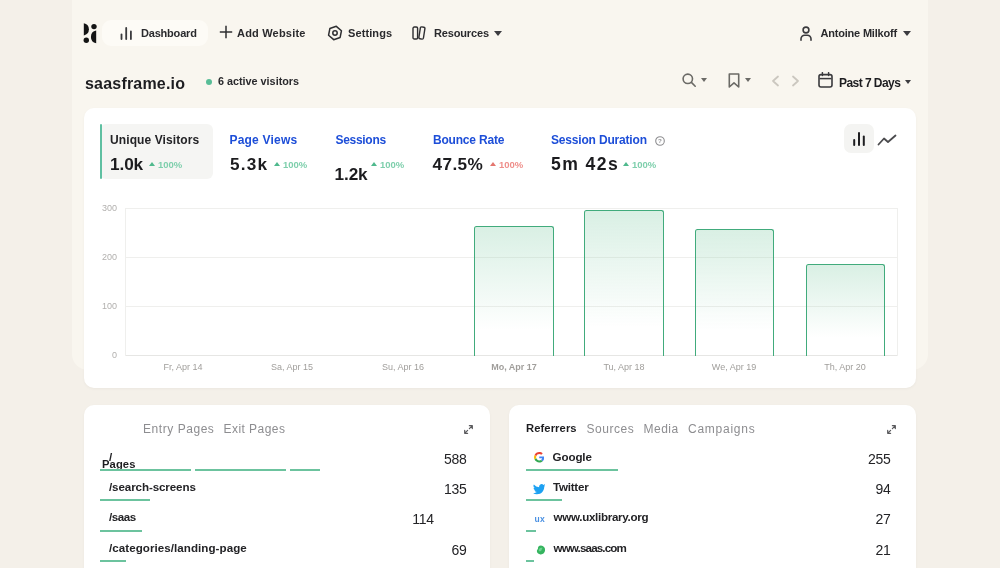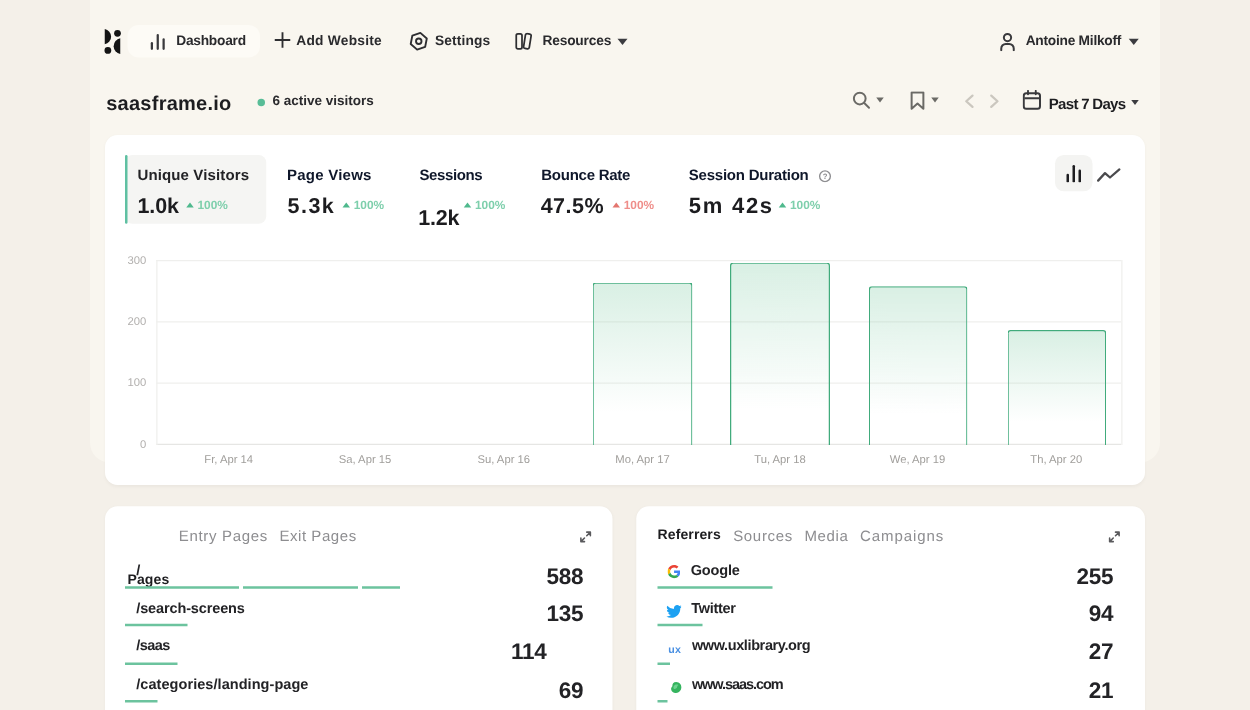--- a/index.html
+++ b/index.html
@@ -2,21 +2,21 @@
 <html><head>
 <meta charset="utf-8">
 <style>
 * { margin:0; padding:0; box-sizing:border-box; }
 html,body { width:1000px; height:568px; overflow:hidden; }
 body { font-family:"Liberation Sans", sans-serif; background:#f4f0e9; position:relative; }
 .frame { position:absolute; left:72px; top:0; width:856px; height:370px; background:#f9f6ef; border-radius:0 0 16px 16px; }
 .abs { position:absolute; }
 .card { position:absolute; background:#fff; border-radius:10px; box-shadow:0 1px 3px rgba(30,30,30,0.04); }
 .dark { color:#232326; }
-.gray { color:#0f172a; }
+.gray { color:#1d4ed8; }
 svg { display:block; }
 
 
 .navtxt { font-size:11px; font-weight:bold; color:#2a2a2d; letter-spacing:0.1px; }
 .caret { width:0; height:0; border-left:4px solid transparent; border-right:4px solid transparent; border-top:5px solid #3c3c40; display:inline-block; }
 .caret2 { width:0; height:0; border-left:3px solid transparent; border-right:3px solid transparent; border-top:4px solid #6b6a66; display:inline-block; }
 
 
 .site { font-size:16px; font-weight:bold; color:#1d1d20; letter-spacing:0.2px; }
 .active-dot { width:6px; height:6px; border-radius:50%; background:#58bd97; }
@@ -35,21 +35,21 @@
 .gline { position:absolute; left:125px; width:772px; height:1px; background:#efefed; }
 .ylab { position:absolute; font-size:9px; color:#b2b0ae; width:24px; text-align:right; }
 .xlab { position:absolute; font-size:9px; color:#a09e9b; text-align:center; width:80px; }
 .bar { position:absolute; border:1.5px solid #41ab7c; border-bottom:none; border-radius:2.5px 2.5px 0 0;
   background:linear-gradient(180deg, rgba(130,204,166,0.3) 0%, rgba(255,255,255,0) 80%); }
 
 
 .tab-act { font-size:11.2px; font-weight:bold; color:#1d1d20; letter-spacing:0.1px; }
 .tab { font-size:12px; color:#8d8d90; }
 .row-label { font-size:11.6px; font-weight:bold; color:#232326; letter-spacing:0.1px; }
-.row-val { font-size:18px; font-weight:bold; color:#232326; letter-spacing:-0.25px; }
+.row-val { font-size:14px; font-weight:normal; color:#232326; letter-spacing:-0.25px; }
 .uline { position:absolute; height:2px; background:#6cc39e; }
 .uline.dashed { background:repeating-linear-gradient(90deg,#6cc39e 0 91.5px, rgba(0,0,0,0) 91.5px 94.8px); }
 </style>
 </head>
 <body>
 <div class="frame"></div>
 
 <div class="abs" style="left:102px; top:20px; width:106px; height:26px; background:#fdfbf6; border-radius:9px;"></div>
 <div class="abs" id="logo" style="left:83px; top:23px;">
 <svg width="14" height="21" viewBox="0 0 14 21">
@@ -207,21 +207,21 @@
 <div class="ylab" style="left:93px; top:349.5px;">0</div>
 
 <div class="bar" style="left:474px; top:226px; width:80px; height:130px;"></div>
 <div class="bar" style="left:584px; top:209.5px; width:80px; height:146.5px;"></div>
 <div class="bar" style="left:694.5px; top:229px; width:79.5px; height:127px;"></div>
 <div class="bar" style="left:805.5px; top:264px; width:79px; height:92px;"></div>
 
 <div class="xlab" style="left:143px; top:361.5px;">Fr, Apr 14</div>
 <div class="xlab" style="left:252px; top:361.5px;">Sa, Apr 15</div>
 <div class="xlab" style="left:363px; top:361.5px;">Su, Apr 16</div>
-<div class="xlab" style="left:474px; top:361.5px;">Mo, Apr 17</div>
+<div class="xlab" style="left:474px; top:361.5px;font-weight:bold;">Mo, Apr 17</div>
 <div class="xlab" style="left:584px; top:361.5px;">Tu, Apr 18</div>
 <div class="xlab" style="left:694px; top:361.5px;">We, Apr 19</div>
 <div class="xlab" style="left:805px; top:361.5px;text-align:center;">Th, Apr 20</div>
 
 <div class="card" style="left:84px; top:405px; width:406px; height:200px;"></div>
 <div class="abs tab-act" style="left:102px; top:422px;margin-top:36px;">Pages</div>
 <div class="abs tab" style="left:143px; top:421.5px; letter-spacing:0.55px;">Entry Pages</div>
 <div class="abs tab" style="left:223.5px; top:421.5px; letter-spacing:0.45px;">Exit Pages</div>
 <div class="abs" style="left:463px; top:423.5px;">
   <svg width="11" height="11" viewBox="0 0 11 11">

